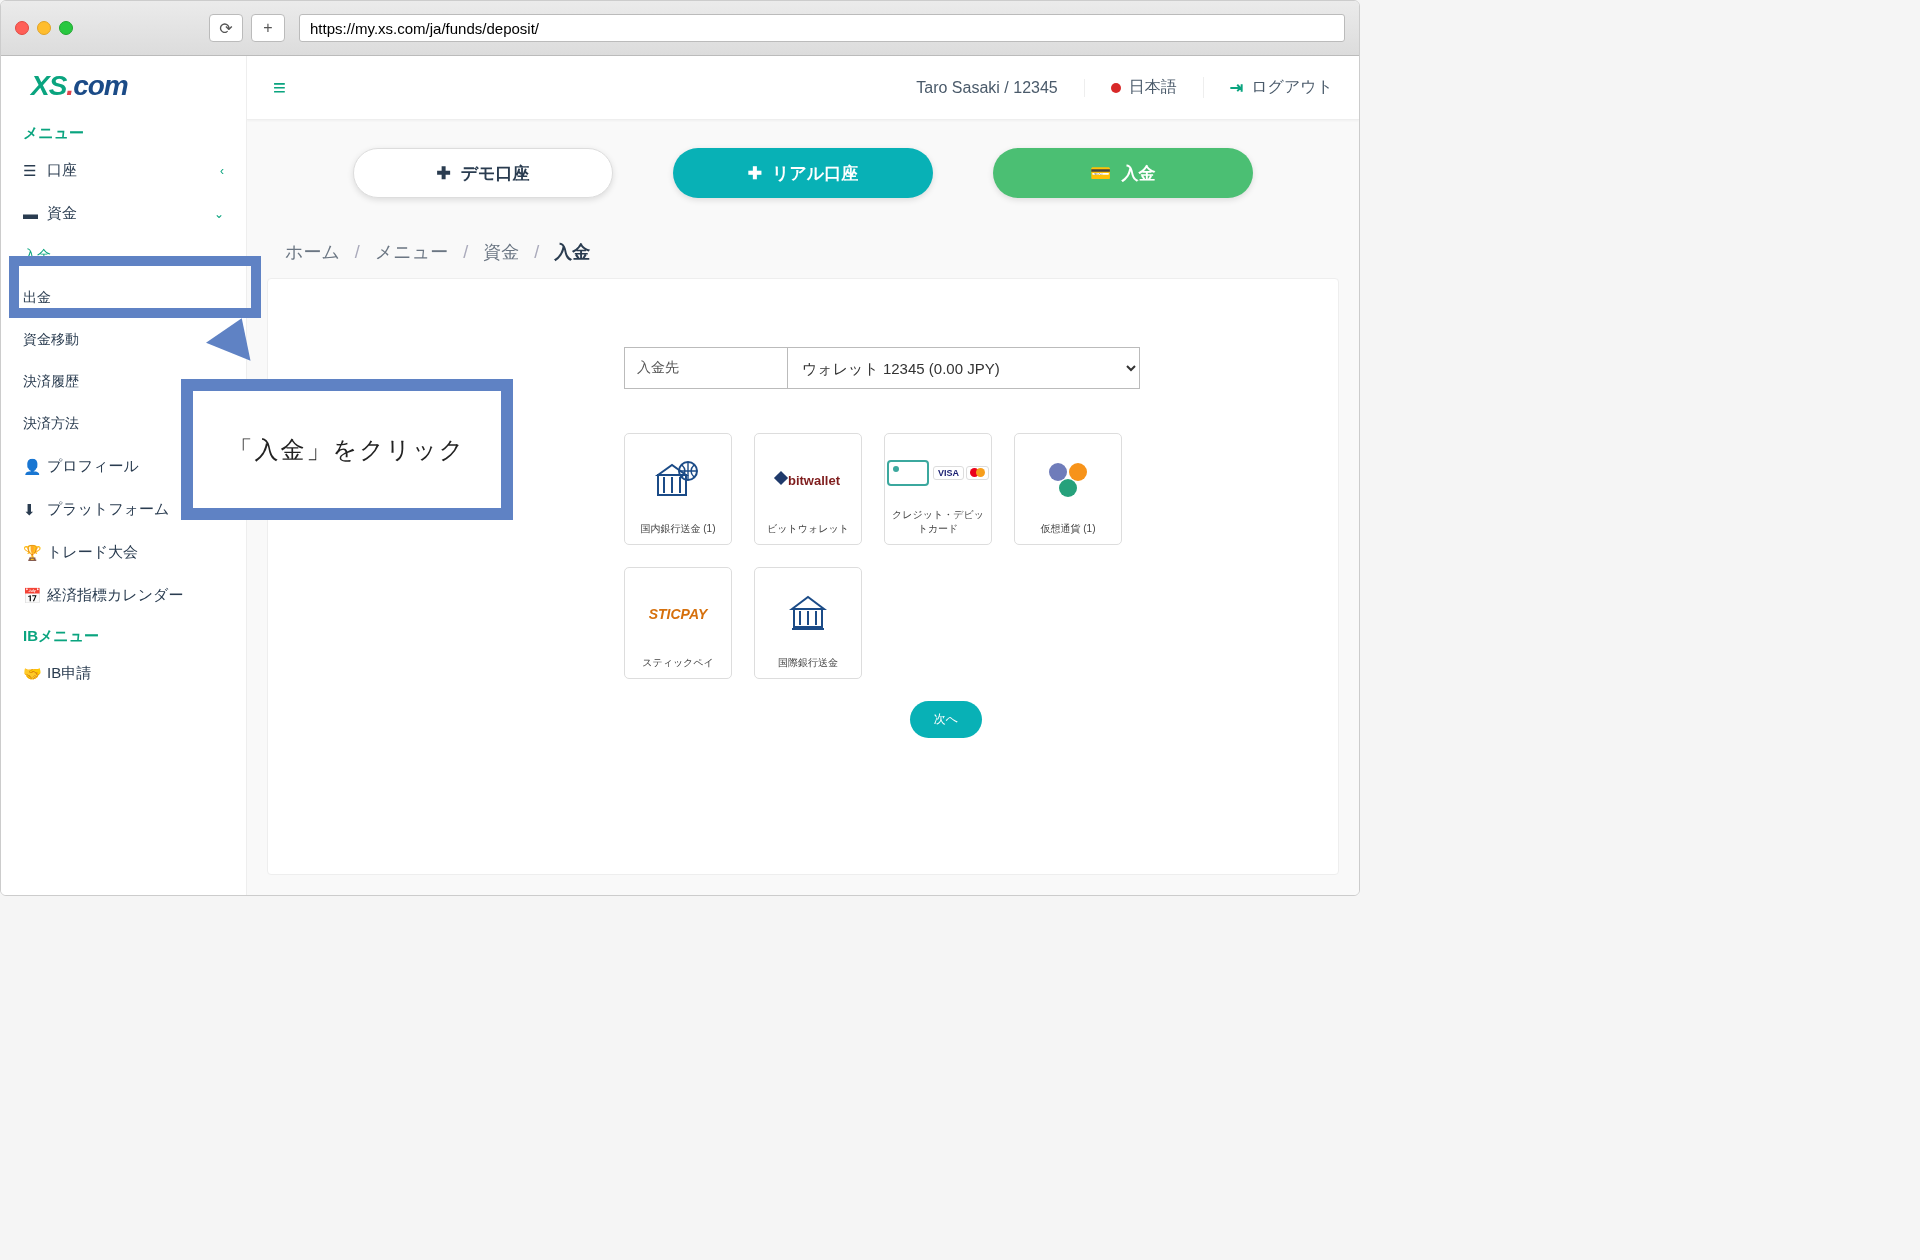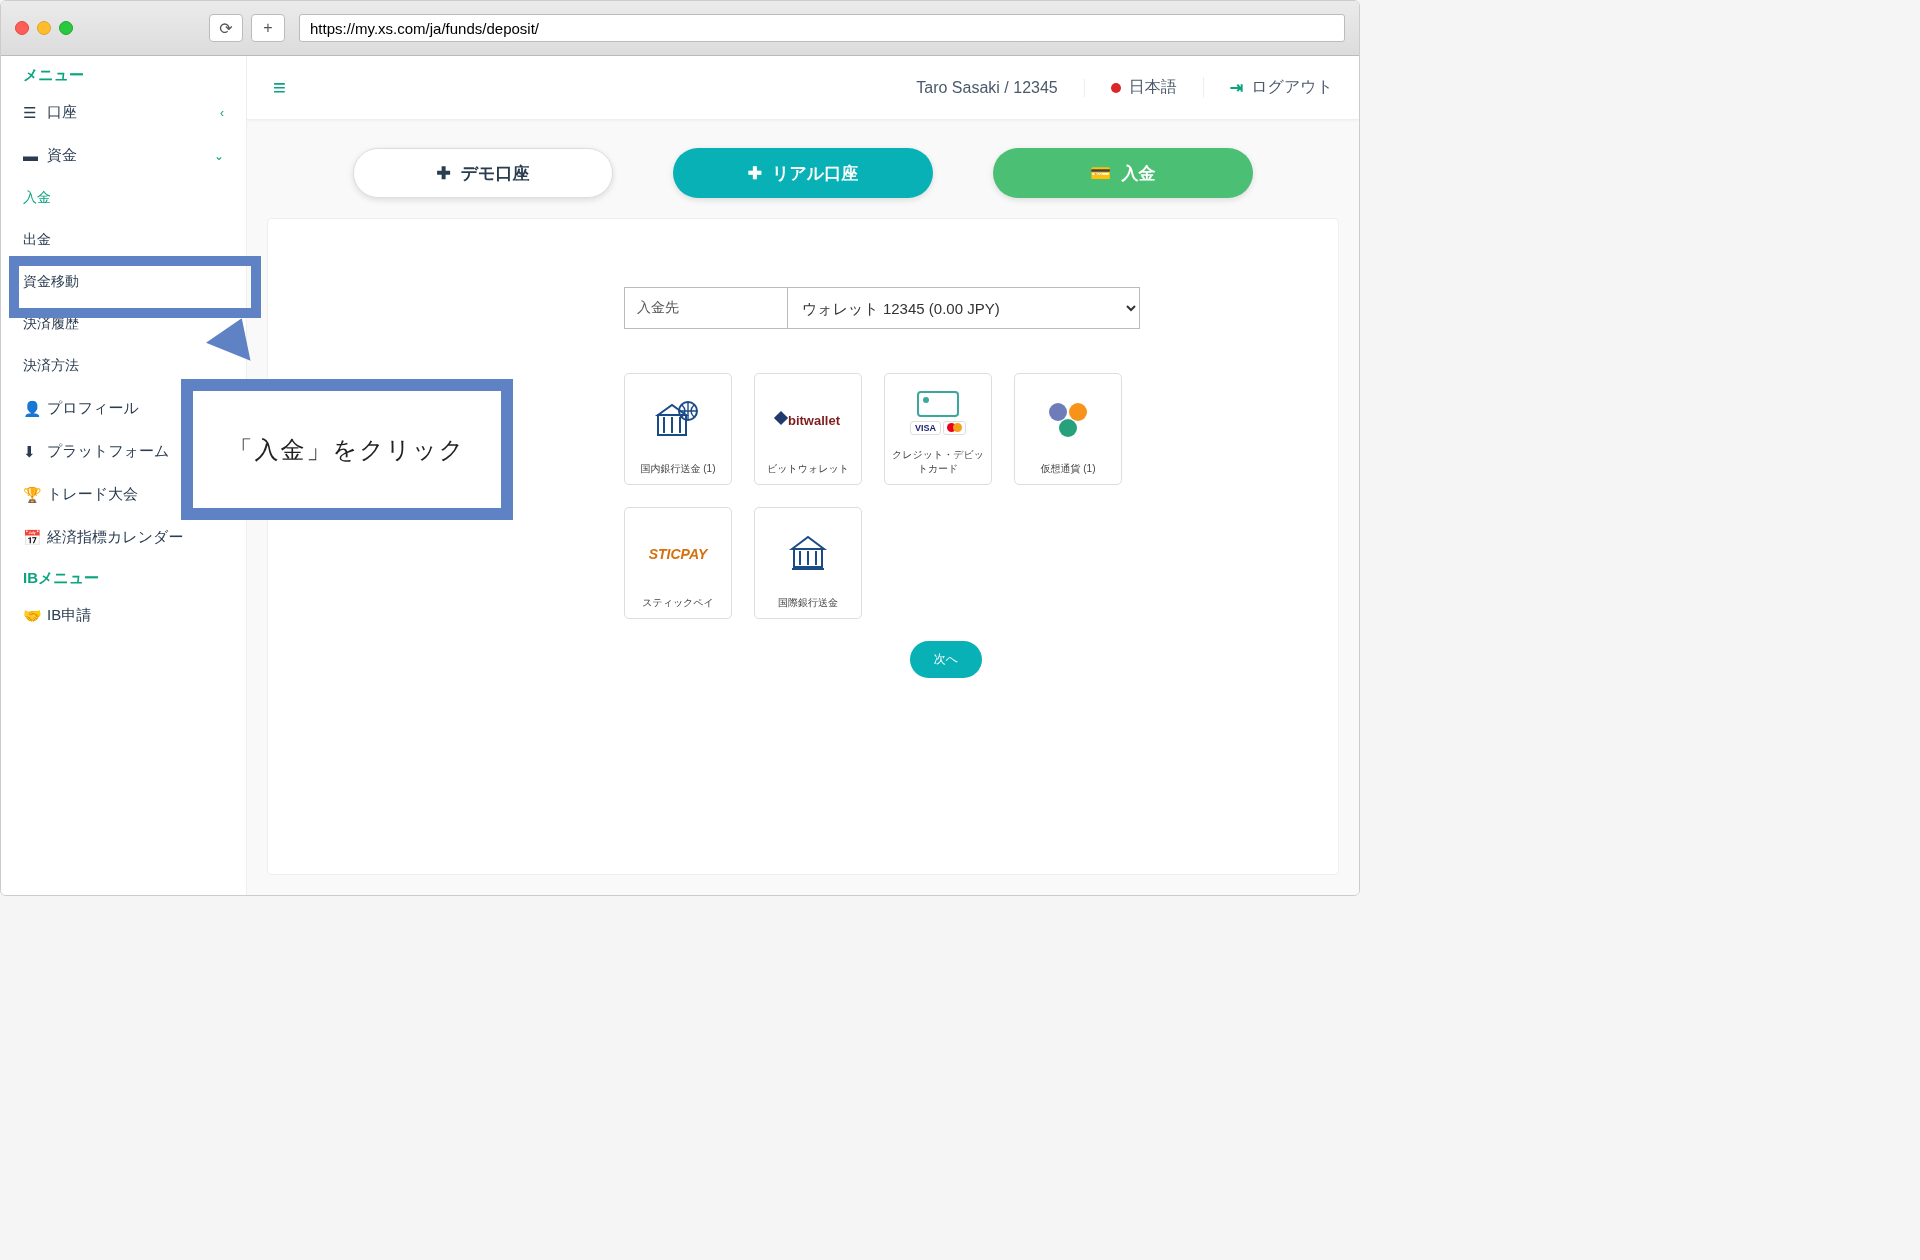--- a/index.html
+++ b/index.html
@@ -65,21 +65,21 @@
 .method-icon { flex: 1; display: flex; align-items: center; justify-content: center; }
 .method-label { font-size: 10px; color: #444; text-align: center; margin-top: 4px; }
 
 .next-row { display: flex; justify-content: flex-end; margin: 22px 296px 0 0; }
 .next-btn { background: #08b1b6; color: #fff; padding: 10px 24px; border-radius: 20px; font-size: 12px; cursor: pointer; }
 
 
 .pm-bank svg { width:48px; height:42px; }
 .bitwallet { font-size: 13px; font-weight: 700; color: #7f1d1d; display:flex; align-items:flex-start; gap:2px;}
 .bitwallet .bw-dot{ width:10px;height:10px;background:#1f3a6b; transform:rotate(45deg); display:inline-block;}
-.visa-mc { display:flex; flex-direction:column; align-items:center; gap:4px;}
+.visa-mc { display:flex; flex-direction:row; align-items:center; gap:4px;}
 .card-shape{ width:42px;height:26px;border:2px solid #3ba89e;border-radius:4px; position:relative;}
 .card-shape::after{content:"";position:absolute;left:4px;top:4px;width:6px;height:6px;background:#3ba89e;border-radius:50%;}
 .vm-row{display:flex;gap:2px;}
 .visa{font-size:9px;font-weight:800;color:#1a1f71;border:1px solid #ddd;border-radius:3px;padding:1px 4px;background:#fff;}
 .mc{border:1px solid #ddd;border-radius:3px;padding:1px 3px;display:flex;}
 .mc span{width:9px;height:9px;border-radius:50%;display:inline-block;}
 .mc .r{background:#eb001b;}
 .mc .y{background:#f79e1b;margin-left:-3px;}
 .crypto{display:flex;gap:2px;flex-wrap:wrap;width:44px;justify-content:center;}
 .crypto span{width:18px;height:18px;border-radius:50%;display:inline-block;}
@@ -101,20 +101,23 @@
     <div style="width:120px"></div>
     <div class="browser-btn">⟳</div>
     <div class="browser-btn">+</div>
     <div class="url-bar">
       <input type="text" value="https://my.xs.com/ja/funds/deposit/" style="">
     </div>
   </div>
 
   <div class="app">
     <div class="sidebar">
+      <div class="logo">
+        <span class="logo-text"><span class="logo-xs">XS</span><span class="logo-dot">.</span><span class="logo-com">com</span></span>
+      </div>
       <div class="menu-sect">メニュー</div>
 
       <div class="menu-item">
         <span class="mi-icon">☰</span>
         <span>口座</span>
         <span class="chev">‹</span>
       </div>
       <div class="menu-item">
         <span class="mi-icon">▬</span>
         <span>資金</span>
@@ -174,20 +177,29 @@
         <div class="pill pill-real">
           <span>✚</span>
           <span>リアル口座</span>
         </div>
         <div class="pill pill-dep">
           <span>💳</span>
           <span>入金</span>
         </div>
       </div>
 
+      <div class="breadcrumb">
+        <span>ホーム</span>
+        <span class="sep">/</span>
+        <span>メニュー</span>
+        <span class="sep">/</span>
+        <span>資金</span>
+        <span class="sep">/</span>
+        <span class="cur">入金</span>
+      </div>
 
       <div class="content-card">
         <div class="dest-row">
           <div class="dest-label">入金先</div>
           <select class="dest-select">
             <option>ウォレット 12345 (0.00 JPY)</option>
           </select>
         </div>
 
         <div class="methods">

